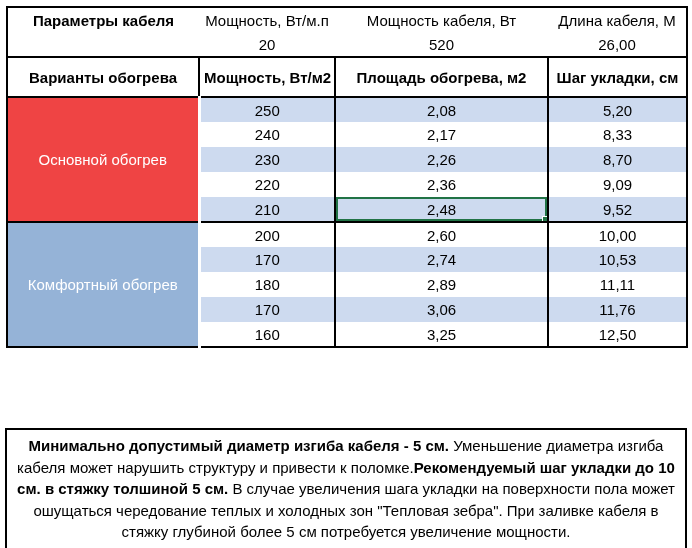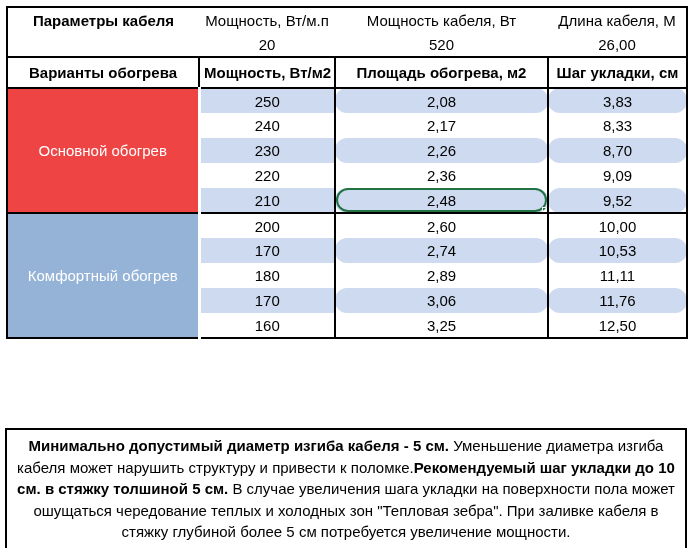--- a/index.html
+++ b/index.html
@@ -11,33 +11,33 @@
   table.sheet{
     position:absolute;top:6px;left:6px;width:680px;
     border-collapse:collapse;table-layout:fixed;
     border:2px solid #000;
   }
   table.sheet td,table.sheet th{
     padding:0 4px;text-align:center;vertical-align:middle;
     font-size:15px;font-weight:400;overflow:hidden;white-space:nowrap;margin-left:12px;
   }
   tr.h25{height:25px;}
-  tr.h31{height:31px;}
+  tr.h31{height:40px;}
   
   tr.params td{border:0;}
   tr.params td.title{font-weight:700;}
   
   tr.head th{
     font-weight:700;
     border-top:2px solid #000;border-bottom:2px solid #000;
     border-left:2px solid #000;
   }
   tr.head th:first-child{border-left:0;}
   
-  td.vline{border-left:2px solid #000;border-radius:12px;}
+  td.vline{border-left:2px solid #000;}
   td.stripe{background:#CDDAEF;}
   td.white{background:#ffffff;}
   td.glabel{
     color:#ffffff;font-size:15px;border-right:3px solid #ffffff;
   }
   td.glabel.primary{background:#ef4444;}
   td.glabel.comfort{background:#95B3D7;}
   tr.gsplit td{border-top:2px solid #000;}
   
   td.selected{
@@ -85,21 +85,21 @@
       <th>Варианты обогрева</th>
       <th>Мощность, Вт/м2</th>
       <th>Площадь обогрева, м2</th>
       <th>Шаг укладки, см</th>
     </tr>
 
     <tr class="h25">
       <td class="glabel primary" rowspan="5">Основной обогрев</td>
       <td class="stripe">250</td>
       <td class="stripe vline">2,08</td>
-      <td class="stripe vline">3,83</td>
+      <td class="stripe vline">5,20</td>
     </tr>
     <tr class="h25">
       <td class="white">240</td>
       <td class="white vline">2,17</td>
       <td class="white vline">8,33</td>
     </tr>
     <tr class="h25">
       <td class="stripe">230</td>
       <td class="stripe vline">2,26</td>
       <td class="stripe vline">8,70</td>

